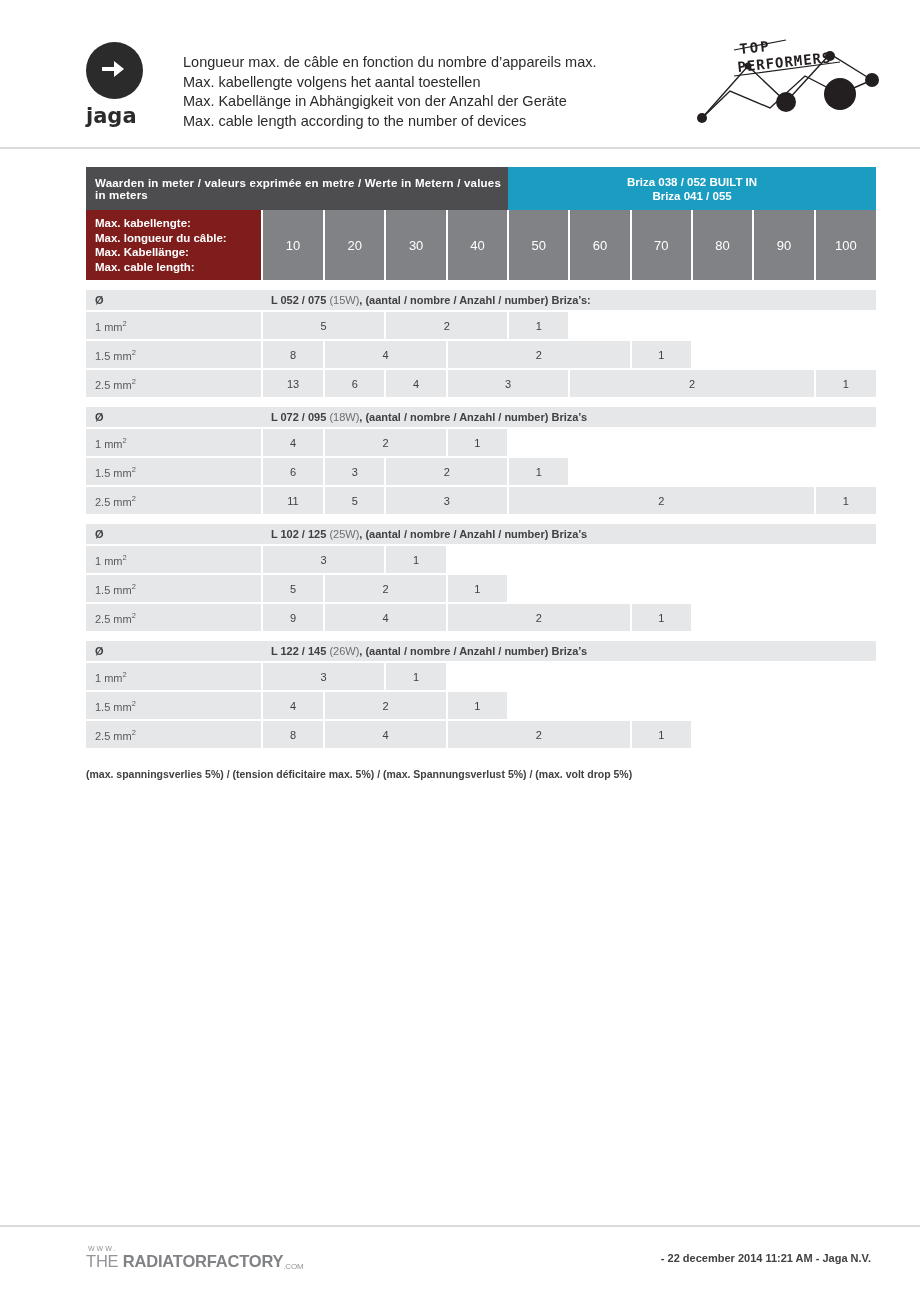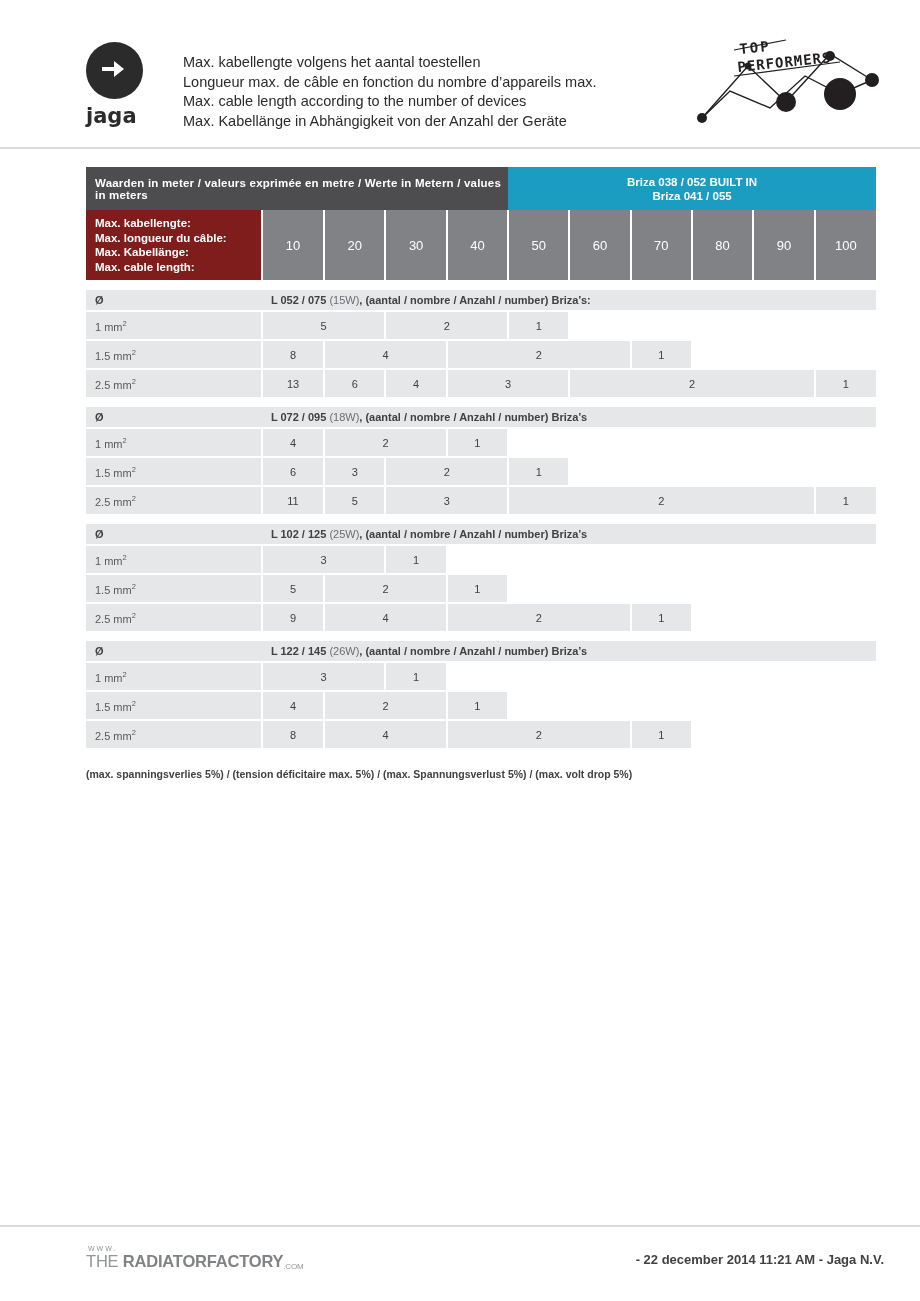--- a/index.html
+++ b/index.html
@@ -227,23 +227,23 @@
     color: #939598;
   }
   .footer-brand .dotcom {
     font-size: 8px;
     color: #939598;
     font-weight: normal;
     vertical-align: bottom;
   }
   .footer-right {
     position: absolute;
-    right: 36px;
+    right: 49px;
     top: 1252px;
-    font-size: 13px;
+    font-size: 11px;
     font-weight: bold;
     color: #414042;
     text-align: right;
   }
 </style>
 </head>
 <body>
 
 <div class="page">
 
@@ -255,24 +255,24 @@
           <svg width="30" height="22" viewBox="0 0 30 22">
             <path d="M2 11 H21" stroke="#ffffff" stroke-width="4" fill="none"></path>
             <path d="M14 3 L24 11 L14 19 Z" fill="#ffffff"></path>
           </svg>
         </span>
       </div>
       <div class="logo-word">jaga</div>
     </div>
 
     <div class="header-titles">
+      <div>Longueur max. de câble en fonction du nombre d’appareils max.</div>
       <div>Max. kabellengte volgens het aantal toestellen</div>
-      <div>Longueur max. de câble en fonction du nombre d’appareils max.</div>
+      <div>Max. Kabellänge in Abhängigkeit von der Anzahl der Geräte</div>
       <div>Max. cable length according to the number of devices</div>
-      <div>Max. Kabellänge in Abhängigkeit von der Anzahl der Geräte</div>
     </div>
 
     <div class="top-performers">
       <svg width="200" height="96" viewBox="0 0 200 96">
         <g fill="none" stroke="#231f20" stroke-width="1.4">
           <path d="M12 82 L40 55 L80 72 L115 40 L150 58 L182 44"></path>
           <path d="M12 82 L58 30 L96 66 L140 18 L182 44"></path>
         </g>
         <circle cx="12" cy="82" r="5" fill="#231f20"></circle>
         <circle cx="58" cy="30" r="3.5" fill="#231f20"></circle>

